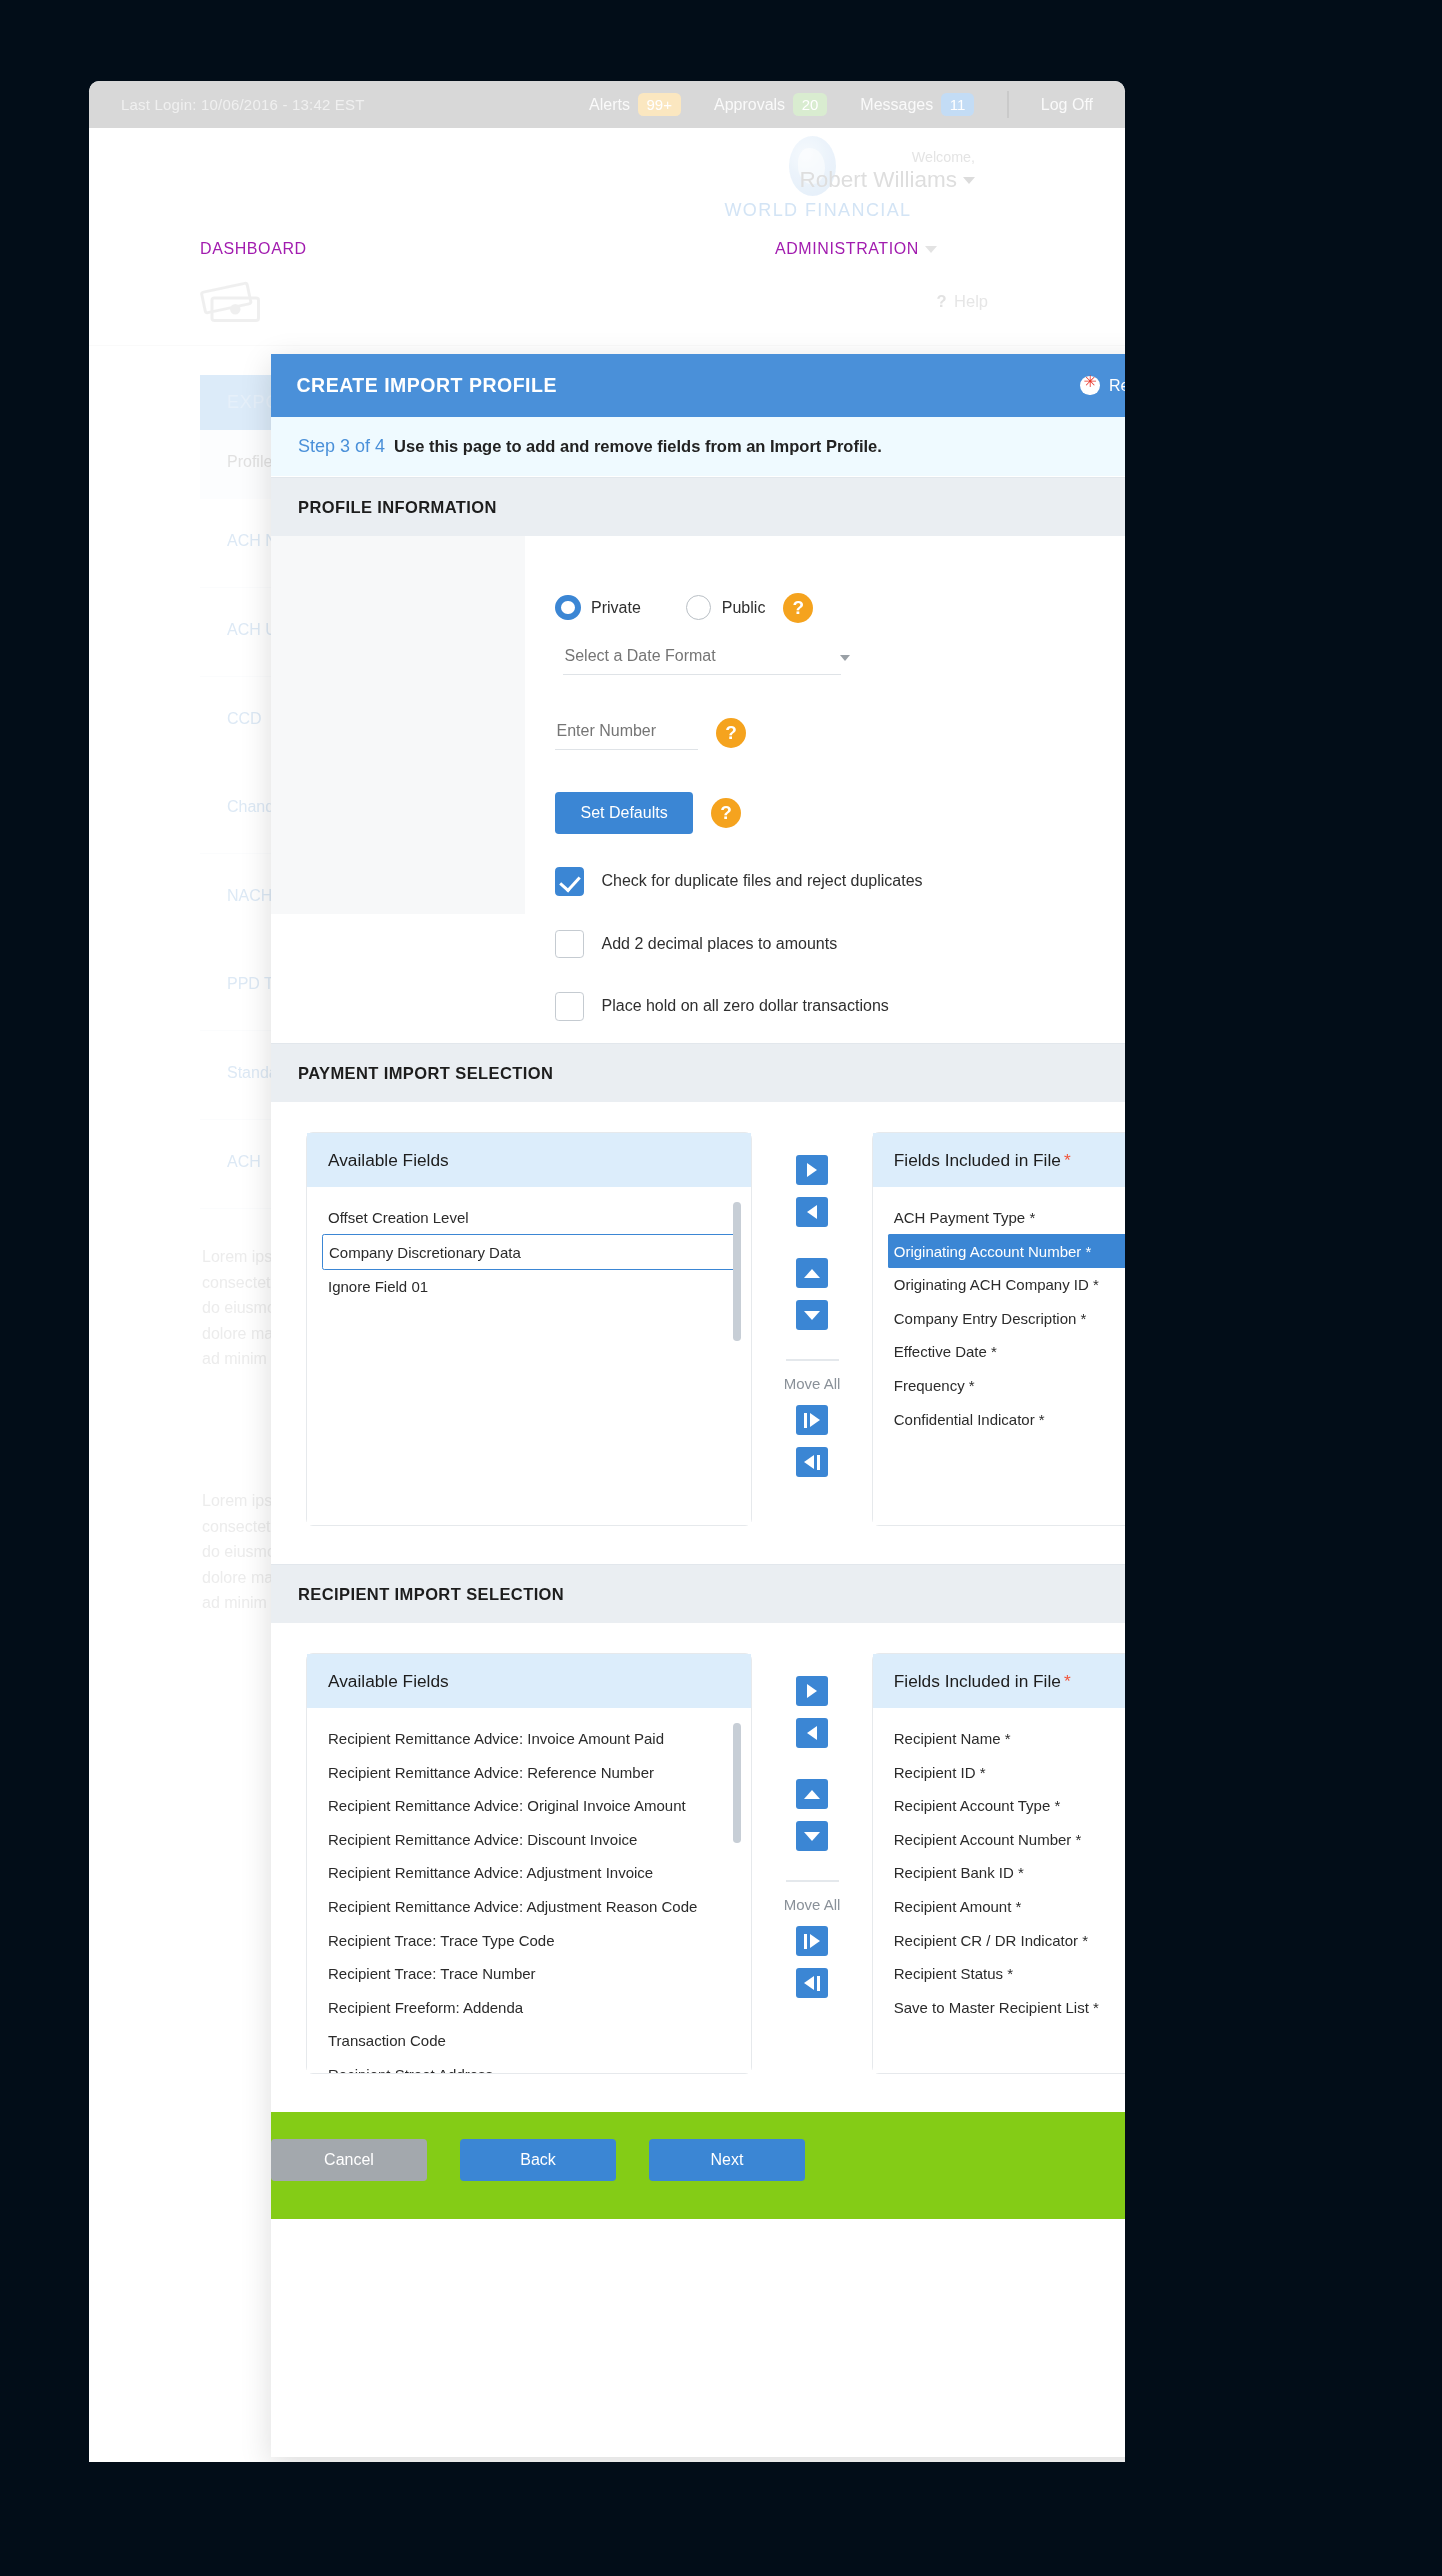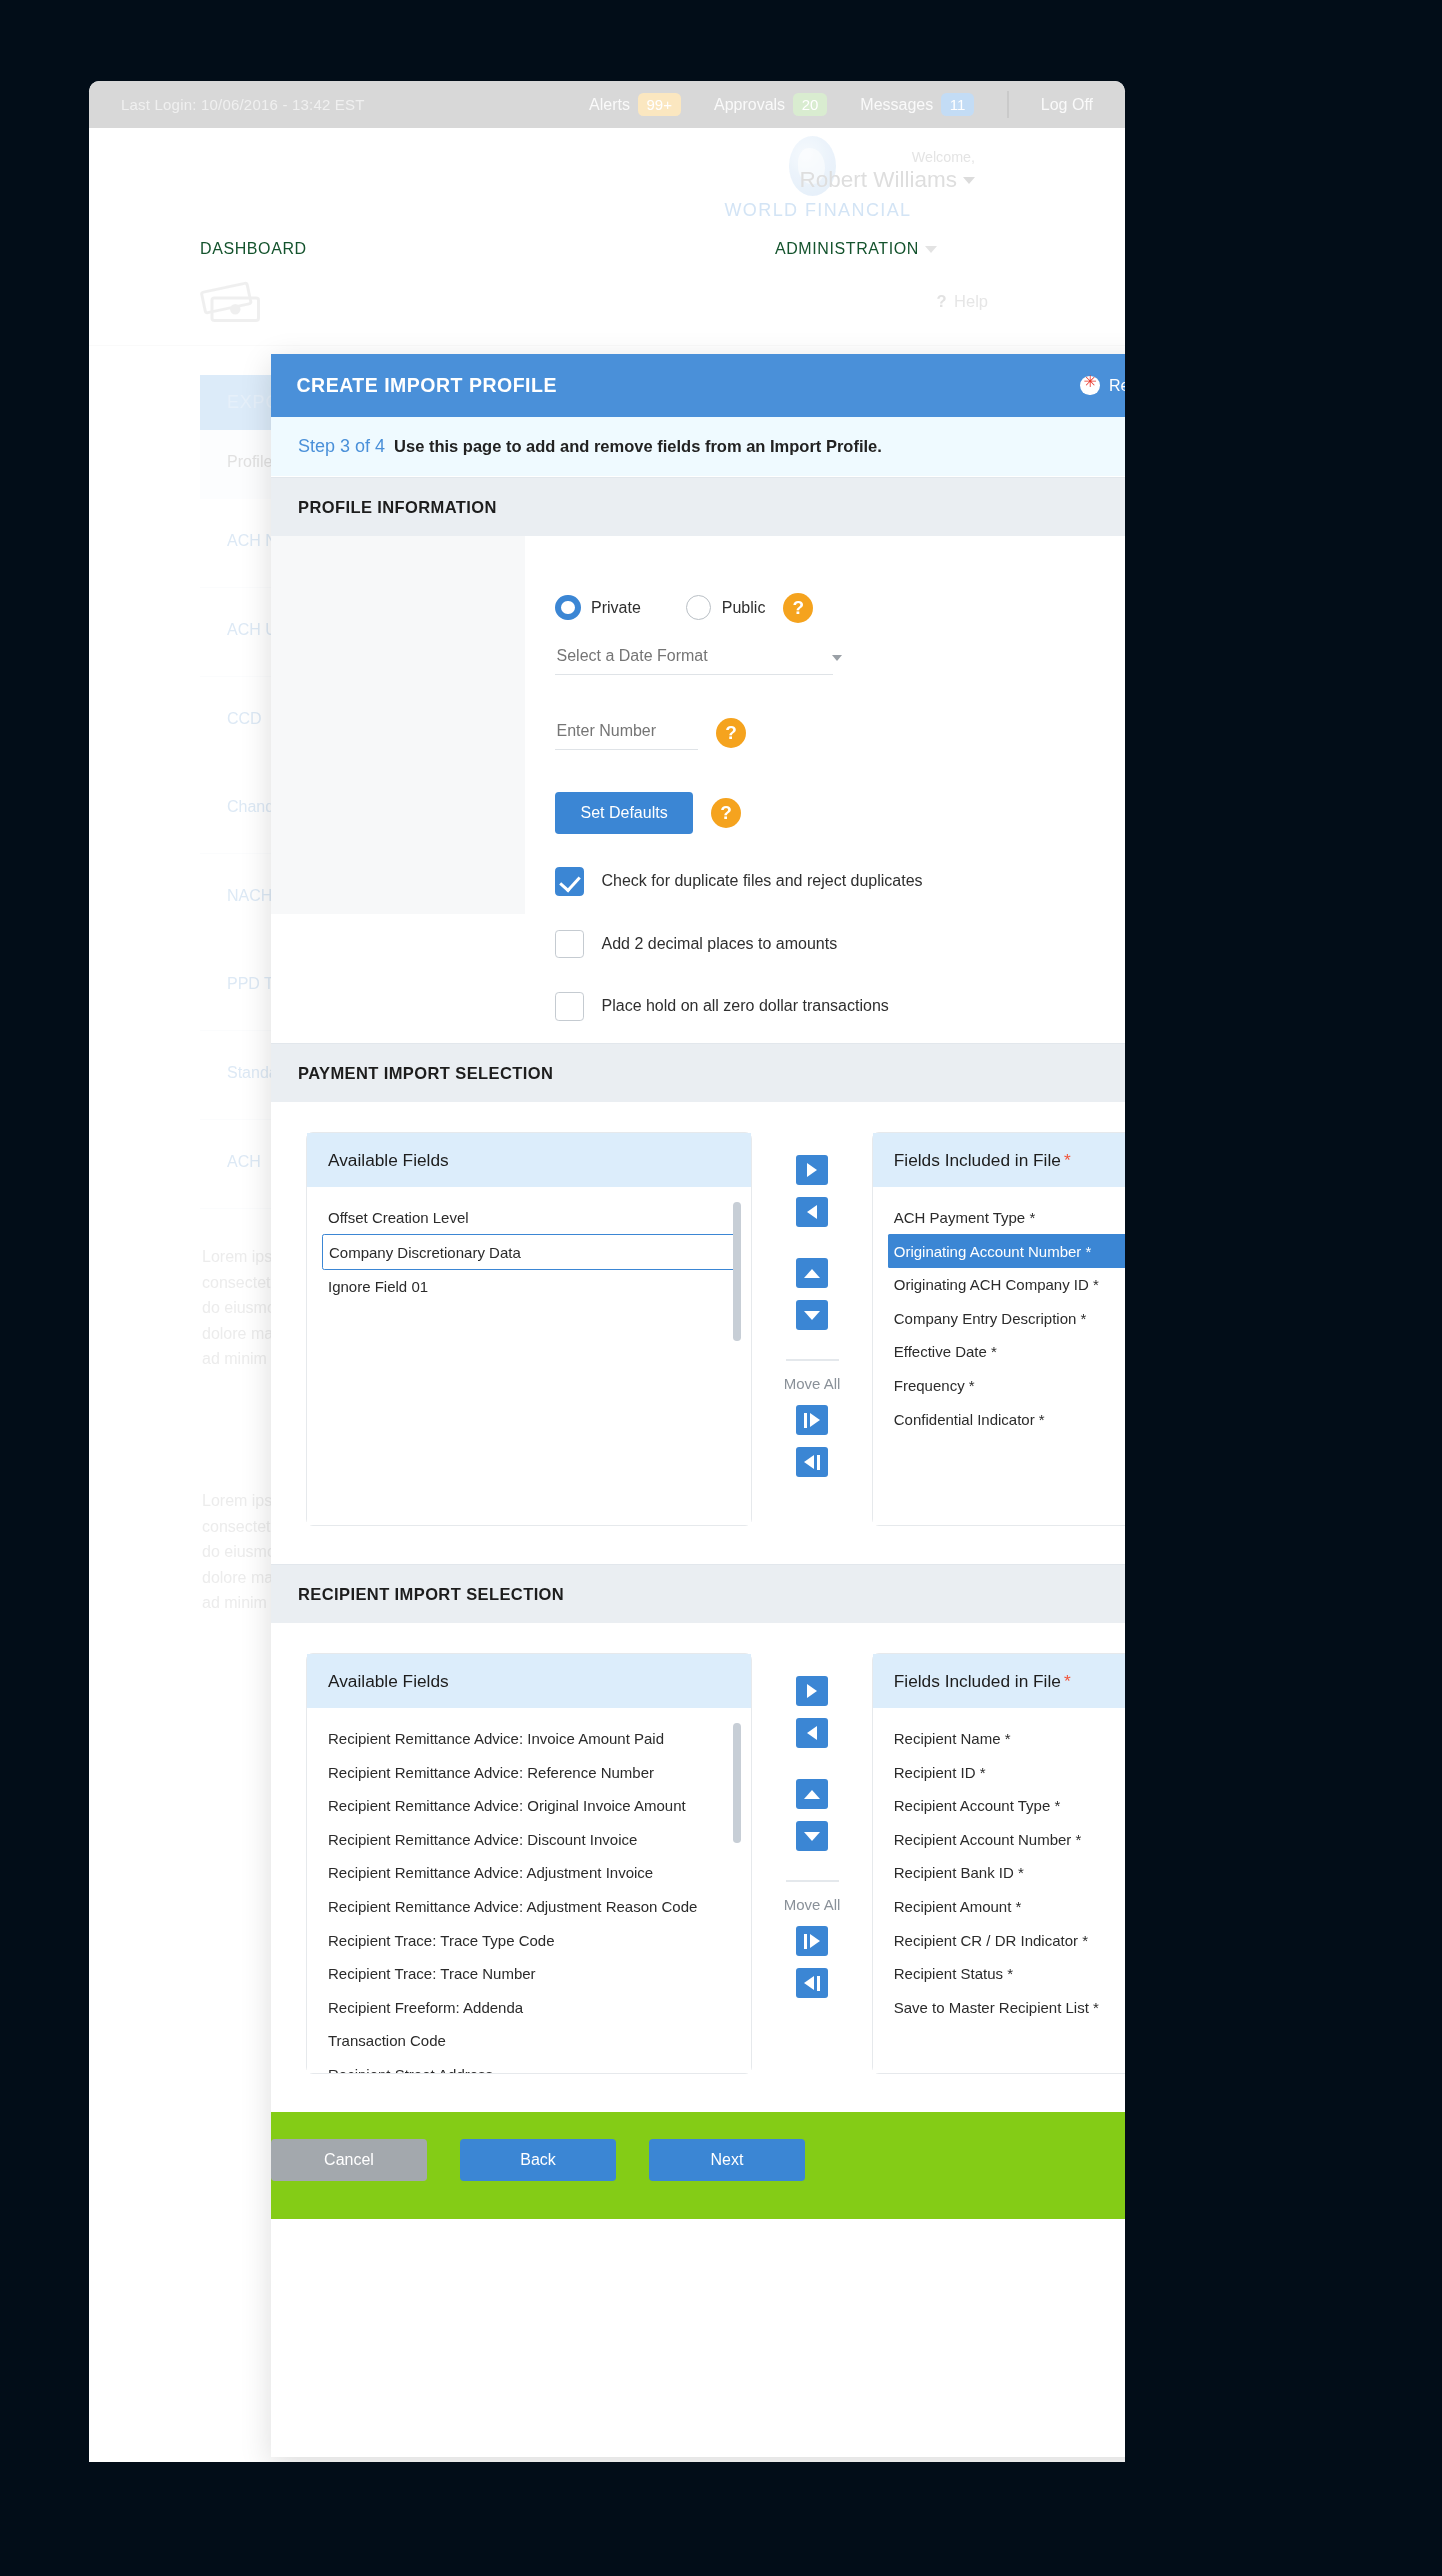--- a/index.html
+++ b/index.html
@@ -51,21 +51,21 @@
     position: absolute; left: 624px; top: 72px; width: 210px; text-align:center;
     font-size: 18px; letter-spacing: 1.4px; color: #d3e4f5;
   }
   .welcome-wrap { position: absolute; right: 150px; top: 21px; text-align: right; }
   .welcome-sm { font-size: 14.3px; color: #e4e4e4; }
   .welcome-name { font-size: 22.5px; color: #dedede; margin-top: 1.5px; }
   .caret-dn { display:inline-block; margin-left: 6px; border-left:6px solid transparent; border-right:6px solid transparent; border-top:7.5px solid #dcdcdc; vertical-align: middle;}
 
   
   .navrow { position: relative; height: 48px; background: #fff; }
-  .navitem { position:absolute; font-size: 16px; letter-spacing: 0.6px; color: #14532d; }
+  .navitem { position:absolute; font-size: 16px; letter-spacing: 0.6px; color: #a21caf; }
   .nav-dash { left: 111px; top: 13.5px; }
   .nav-admin { right: 188px; top: 13.5px; }
   .nav-admin .caret-dn { border-top-color:#e3e3e3; }
 
   
   .pagehdr { position: relative; height: 72px; background: #fff; border-bottom: 0.8px solid #fafafa; }
   .money-icon { position:absolute; left:111px; top:6px; width:66px; height:45px; opacity:.07; }
   .help-link { position:absolute; right: 137px; top: 18px; font-size: 16.5px; color: #e6e6e6; }
   .help-q { font-weight: bold; margin-right: 7.5px; color:#e2e2e2; }
 
@@ -155,21 +155,21 @@
   .radio-item{ display:flex; align-items:center;}
 
   .q-btn { width:30px; height:30px; border-radius:50%; background:#f5a31e; color:#fff; font-size:19px;
            display:flex; align-items:center; justify-content:center; font-weight:bold;}
 
   .underline-input {
     border:0; border-bottom:0.8px solid #dfe3e7; background:transparent;
     font-size: 16px; color:#9aa0a6; padding: 4.5px 1.5px 9px 1.5px;
     font-family:"Liberation Sans", sans-serif; outline:none;
   }
-  .w-date { width: 278px; }
+  .w-date { width: 278px; margin-left: 8px; }
   .w-num  { width: 143px; }
   .sel-caret { margin-left:-19.5px; border-left:5.3px solid transparent; border-right:5.3px solid transparent; border-top:6.8px solid #9aa0a6;}
 
   .btn-blue {
     background:#3b86d4; color:#fff; border:0; border-radius:3.8px;
     font-size: 16px; padding: 12px 25.5px; font-family:"Liberation Sans", sans-serif; cursor:pointer;
   }
 
   .cb { width:28.5px; height:28.5px; border:1.5px solid #c5cbd1; border-radius:3.8px; background:#fff; position:relative; flex:none;}
   .cb.on { background:#3b86d4; border-color:#3b86d4; }

